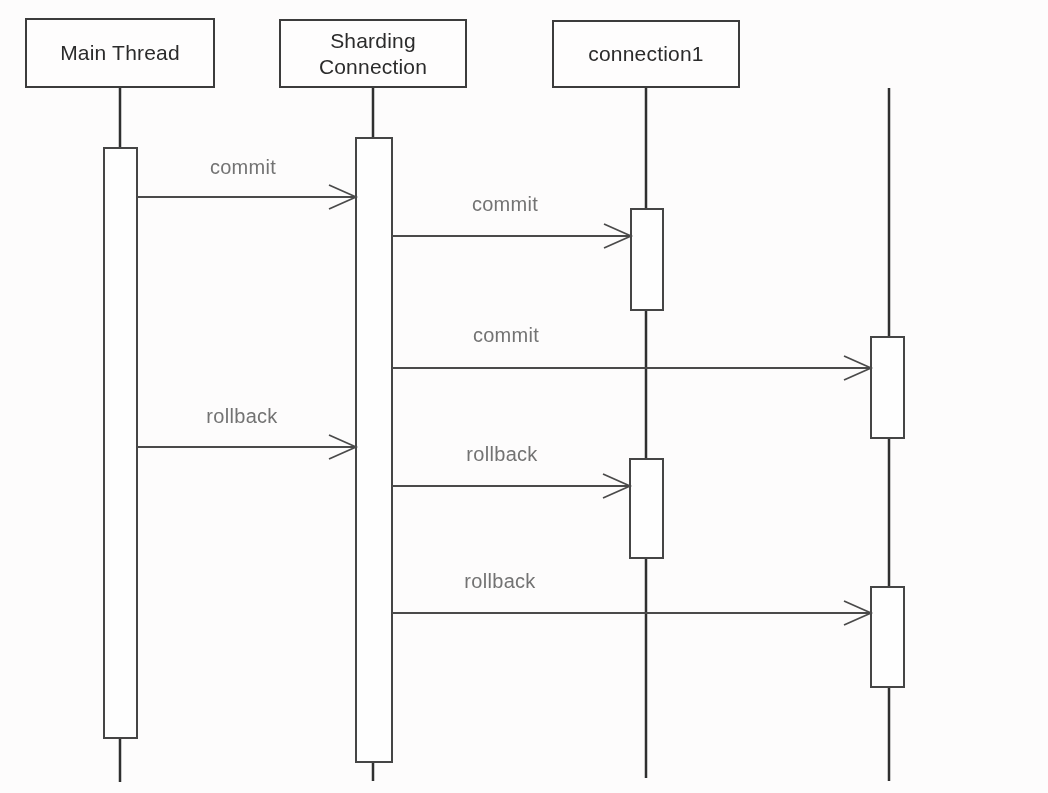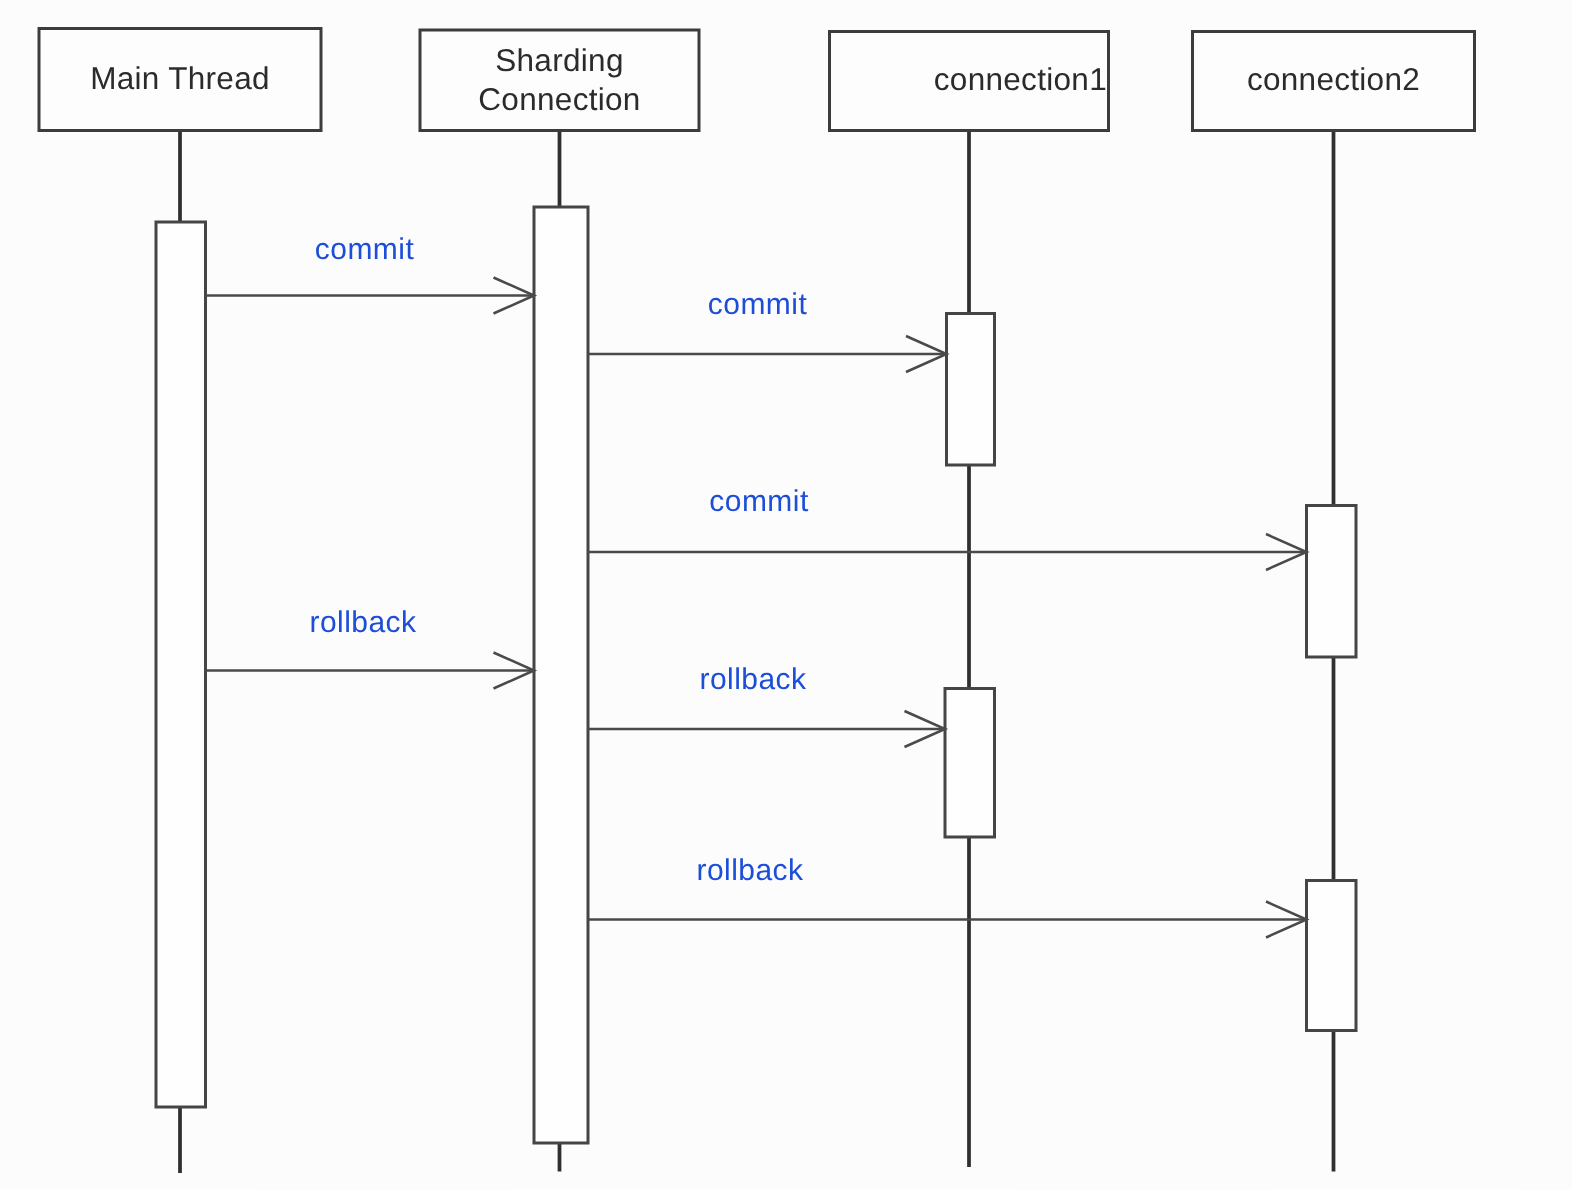--- a/index.html
+++ b/index.html
@@ -41,21 +41,21 @@
   .actor-label {
     font-size: 21px;
     line-height: 1.22;
     color: #2b2b2b;
     letter-spacing: 0.2px;
   }
   .msg-label {
     position: absolute;
     transform: translate(-50%, -50%);
     font-size: 20px;
-    color: #1d4ed8;
+    color: #737373;
     white-space: nowrap;
     letter-spacing: 0.3px;
   }
 </style>
 </head>
 <body>
 
 <div class="canvas">
   <svg id="diagram-svg" width="1048" height="793" viewBox="0 0 1048 793">
       <line x1="120" y1="88" x2="120" y2="782" stroke="#2f2f2f" stroke-width="2.5"></line>
@@ -81,25 +81,22 @@
       <line x1="392" y1="613" x2="870" y2="613" stroke="#4a4a4a" stroke-width="1.8"></line>
       <path d="M 844 601 L 871 613 L 844 625" fill="none" stroke="#4a4a4a" stroke-width="1.7"></path>
     </svg>
   <div id="html-layer">
       <div class="actor-box" style="left: 25px; top: 18px; width: 190px; height: 70px;">
         <div class="actor-label">Main Thread</div>
       </div>
       <div class="actor-box" style="left: 279px; top: 19px; width: 188px; height: 69px; align-items: center;">
         <div class="actor-label" style="max-width: 130px;">Sharding Connection</div>
       </div>
-      <div class="actor-box" style="left: 552px; top: 20px; width: 188px; height: 68px; justify-content: flex-end;">
+      <div class="actor-box" style="left: 552px; top: 20px; width: 188px; height: 68px;">
         <div class="actor-label">connection1</div>
-      </div>
-      <div class="actor-box" style="left: 794px; top: 20px; width: 190px; height: 68px;">
-        <div class="actor-label">connection2</div>
       </div>
       <div class="msg-label" style="left: 243px; top: 167px;">commit</div>
       <div class="msg-label" style="left: 505px; top: 204px;">commit</div>
       <div class="msg-label" style="left: 506px; top: 335px;">commit</div>
       <div class="msg-label" style="left: 242px; top: 416px;">rollback</div>
       <div class="msg-label" style="left: 502px; top: 454px;">rollback</div>
       <div class="msg-label" style="left: 500px; top: 581px;">rollback</div>
     </div>
 </div>
 

